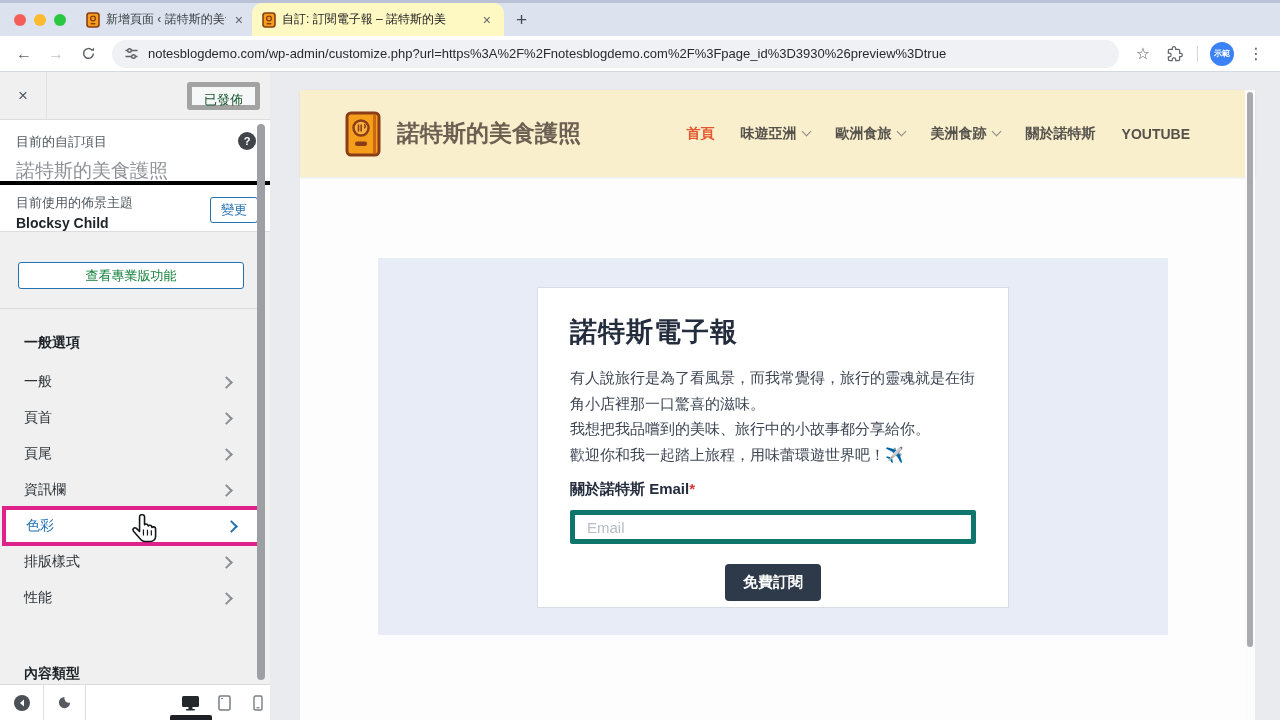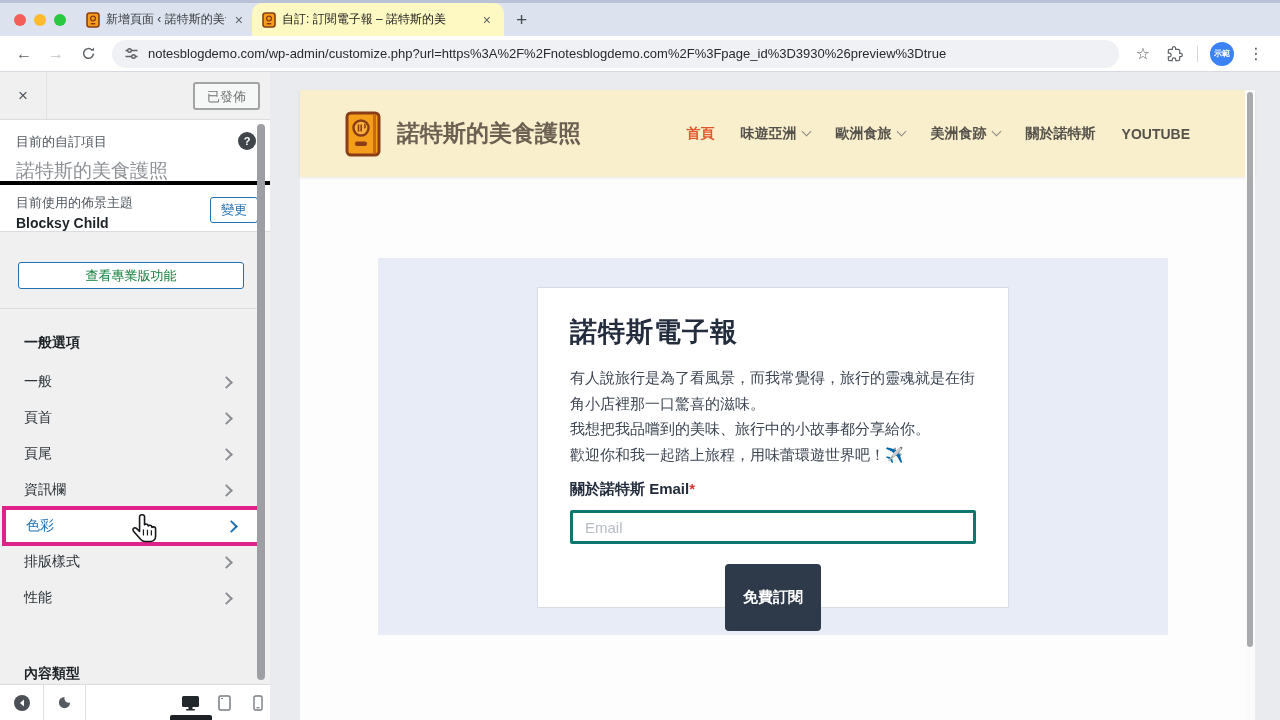--- a/index.html
+++ b/index.html
@@ -27,21 +27,21 @@
   .tb-sep{width:1px;height:16px;background:#d4d7dc;margin:0 4px;}
   .avatar{width:24px;height:24px;border-radius:50%;background:#3b82f6;color:#fff;font-size:8px;font-weight:bold;display:flex;align-items:center;justify-content:center;margin:0 4px;}
 
   
   .workspace{position:absolute;top:72px;left:0;right:0;bottom:0;}
 
   
   .customizer{position:absolute;left:0;top:0;width:270px;height:100%;background:#f0f0f1;}
   .cz-topbar{position:absolute;top:0;left:0;right:0;height:48px;border-bottom:1px solid #dcdcde;box-sizing:border-box;}
   .cz-close{position:absolute;left:0;top:0;width:46px;height:47px;border-right:1px solid #e2e2e4;display:flex;align-items:center;justify-content:center;font-size:17px;color:#50575e;}
-  .cz-publish{position:absolute;right:10px;top:10px;height:28px;box-sizing:border-box;padding:0 12px;background:#f6f7f7;border:2px solid #a3a3a3;border-radius:3px;color:#737373;font-size:13px;line-height:26px;}
+  .cz-publish{position:absolute;right:10px;top:10px;height:28px;box-sizing:border-box;padding:0 12px;background:#f6f7f7;border:5px solid #a3a3a3;border-radius:3px;color:#14532d;font-size:13px;line-height:26px;}
   .cz-info{position:absolute;top:48px;left:0;right:0;height:112px;background:#fff;border-bottom:1px solid #dcdcde;box-sizing:border-box;}
   .cz-info-top{height:65px;box-sizing:border-box;padding:13px 16px 0;border-bottom:4px solid #000000;position:relative;}
   .cz-current-label{font-size:13px;color:#50575e;}
   .cz-help{position:absolute;right:14px;top:12px;width:18px;height:18px;border-radius:50%;background:#3f454b;color:#fff;font-size:11px;font-weight:bold;text-align:center;line-height:18px;}
   .cz-sitename{font-size:19px;font-weight:400;color:#8e9196;margin-top:7px;white-space:nowrap;}
   .cz-theme{position:relative;padding:9px 16px 0;}
   .cz-theme-label{font-size:13px;color:#50575e;}
   .cz-theme-name{font-size:14px;font-weight:bold;color:#1d2327;margin-top:3px;}
   .cz-change{position:absolute;right:12px;top:12px;height:26px;box-sizing:border-box;padding:0 10px;border:1px solid #2271b1;color:#2271b1;background:#fff;border-radius:3px;font-size:13px;line-height:24px;}
   .cz-pro{position:absolute;top:190px;left:18px;width:226px;height:27px;box-sizing:border-box;border:1px solid #2271b1;background:#fff;color:#15803d;font-size:13px;border-radius:3px;display:flex;align-items:center;justify-content:center;}
@@ -70,23 +70,23 @@
   .site-nav{margin-left:auto;display:flex;align-items:center;gap:26px;font-size:14px;font-weight:bold;color:#55524c;}
   .nav-item{display:flex;align-items:center;white-space:nowrap;}
   .nav-item.active{color:#e2572b;margin-left:32px;}
   .caret{width:6px;height:6px;border-right:1.7px solid #8d8a84;border-bottom:1.7px solid #8d8a84;transform:rotate(45deg);margin-left:6px;margin-top:-4px;}
   .newsletter{position:absolute;left:78px;top:168px;width:790px;height:377px;background:#e8ecf6;}
   .card{position:absolute;left:159px;top:29px;width:472px;height:321px;background:#fff;border:1px solid #d8dce3;box-sizing:border-box;padding:26px 32px;}
   .card-title{font-size:27px;font-weight:bold;color:#232d3d;letter-spacing:1px;}
   .card-text{margin-top:15px;font-size:15px;color:#3d4653;line-height:1.7;}
   .email-label{margin-top:13px;font-size:15px;font-weight:bold;color:#232d3d;}
   .req{color:#d63638;}
-  .email-input{margin-top:11px;width:100%;height:34px;box-sizing:border-box;border:3px solid #0f766e;border-radius:2px;padding:0 12px;font-size:15px;color:#333;background:#fff;outline:none;font-family:inherit;}
+  .email-input{margin-top:11px;width:100%;height:34px;box-sizing:border-box;border:5px solid #0f766e;border-radius:2px;padding:0 12px;font-size:15px;color:#333;background:#fff;outline:none;font-family:inherit;}
   .email-input::placeholder{color:#b7bcc5;}
-  .subscribe{display:block;margin:20px auto 0;background:#2e3a4a;color:#fff;font-size:15px;font-weight:bold;border:none;border-radius:4px;padding:24px 18px;font-family:inherit;text-align:center;}
+  .subscribe{display:block;margin:20px auto 0;background:#2e3a4a;color:#fff;font-size:15px;font-weight:bold;border:none;border-radius:4px;padding:9px 18px;font-family:inherit;text-align:center;}
   .site-scroll-track{position:absolute;right:0;top:0;bottom:0;width:10px;background:#fbfbfc;}
   .site-scroll{position:absolute;right:2px;top:2px;width:6px;height:555px;background:#a8aaad;border-radius:3px;}
 </style>
 </head>
 <body>
 
 <div class="screen">
 
   <div class="tabstrip">
     <div class="traffic">

